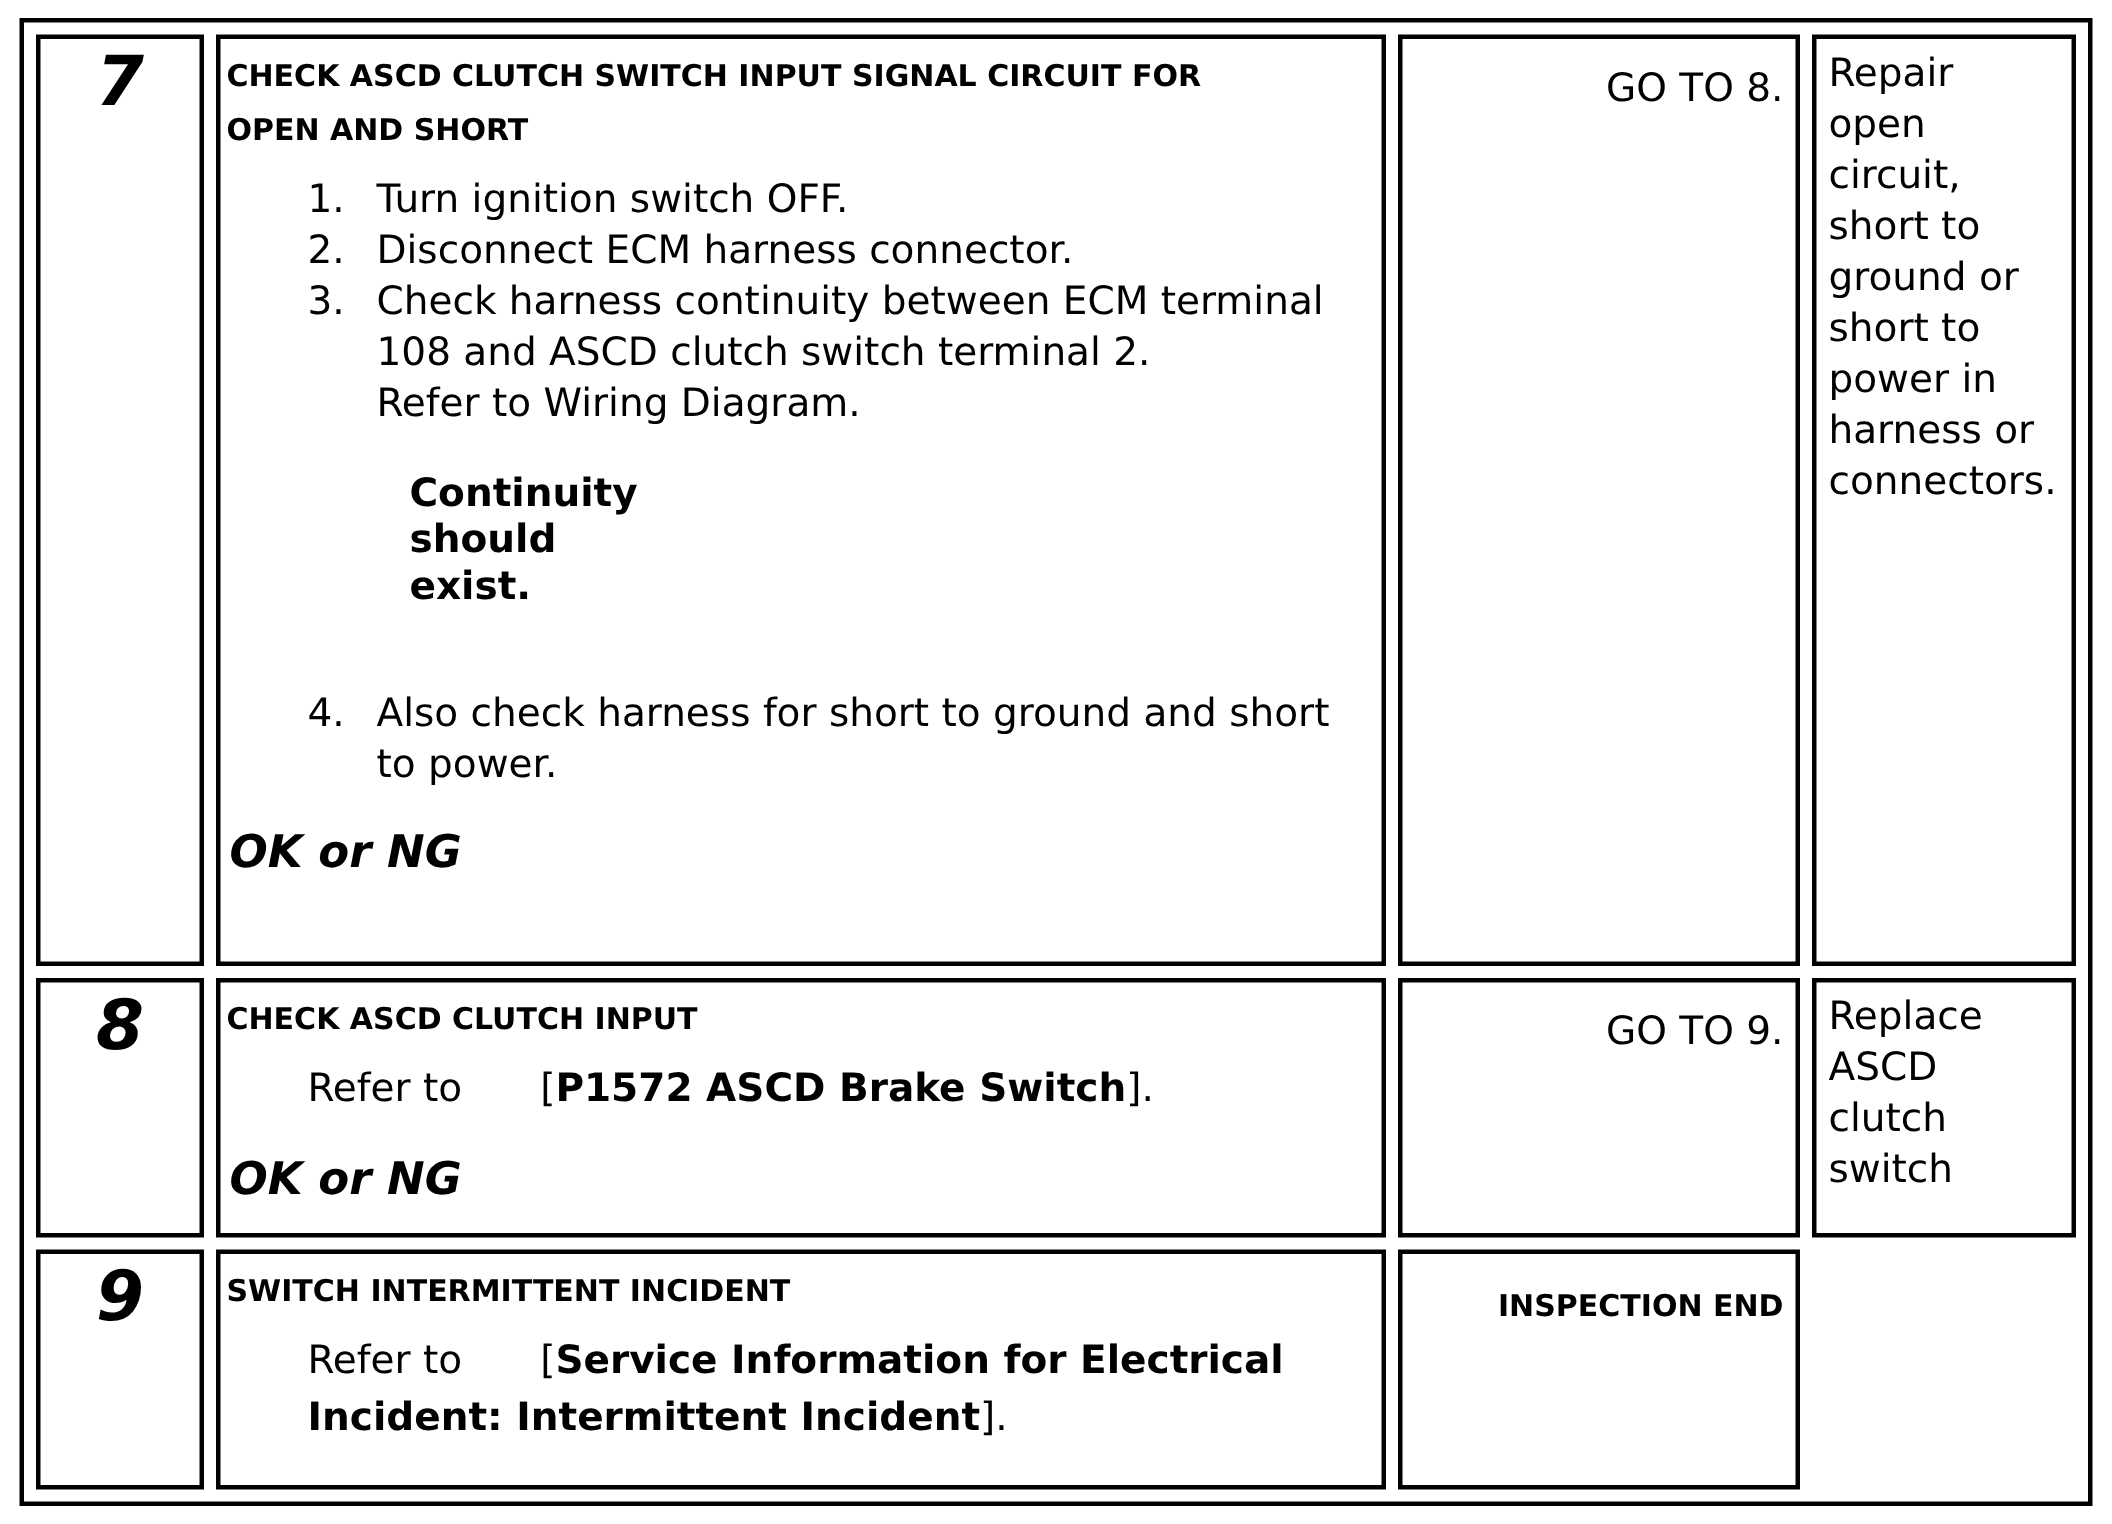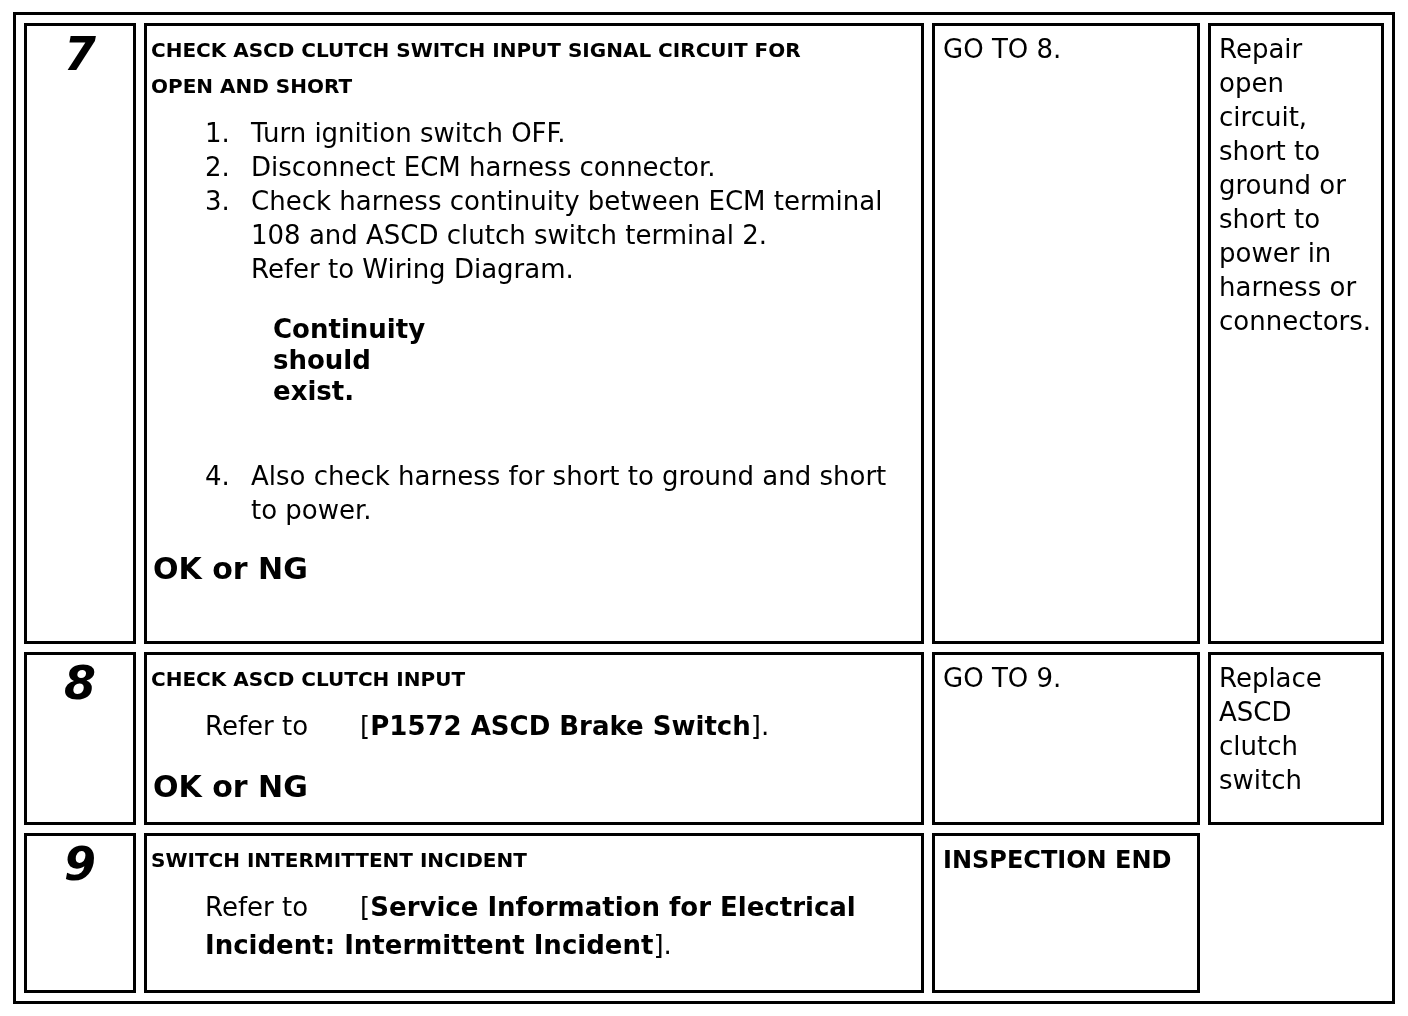--- a/index.html
+++ b/index.html
@@ -34,30 +34,30 @@
   .li-text { flex:1; max-width:652px; }
   .gap-big { margin-top:52px; }
 
   .note {
     font-weight:bold; font-size:26px; line-height:31px;
     white-space:pre-line;
     padding-left:122px; margin-top:28px;
   }
 
   .verdict {
-    font-weight:bold; 
+    font-weight:bold; font-style:italic;
     font-size:30px; margin-top:24px; padding-left:2px;
   }
 
   .refer { font-size:26px; line-height:38px; margin-top:10px; padding-left:54px; max-width:756px; }
   .refer-gap { display:inline-block; width:52px; }
   .refer-link { font-weight:bold;text-align:center; }
 
-  .ok-cell { padding:6px 8px; font-size:26px; line-height:34px; }
-  .ok-strong { font-weight:bold; font-size:24px; line-height:36px; }
+  .ok-cell { padding:16px 8px; font-size:26px; line-height:34px;text-align:right; }
+  .ok-strong { font-weight:bold; font-size:20px; line-height:36px; }
   .ng-cell { padding:6px 10px 6px 8px; font-size:26px; line-height:34px; }
 </style>
 </head>
 <body>
 
 <div class="page">
   <table class="diag">
     <colgroup>
         <col class="c1">
         <col class="c2">

